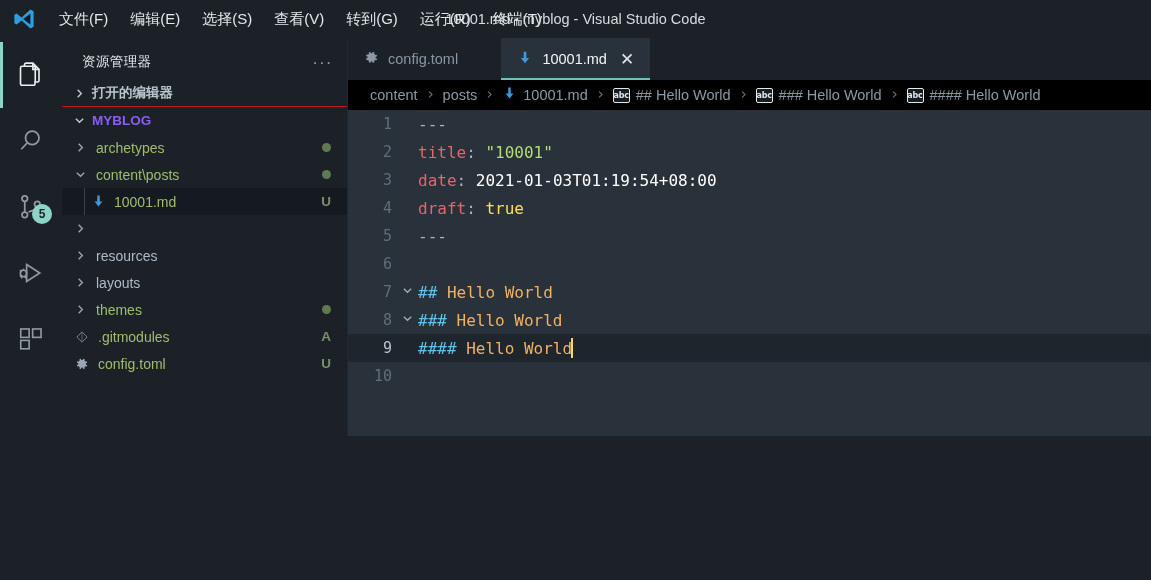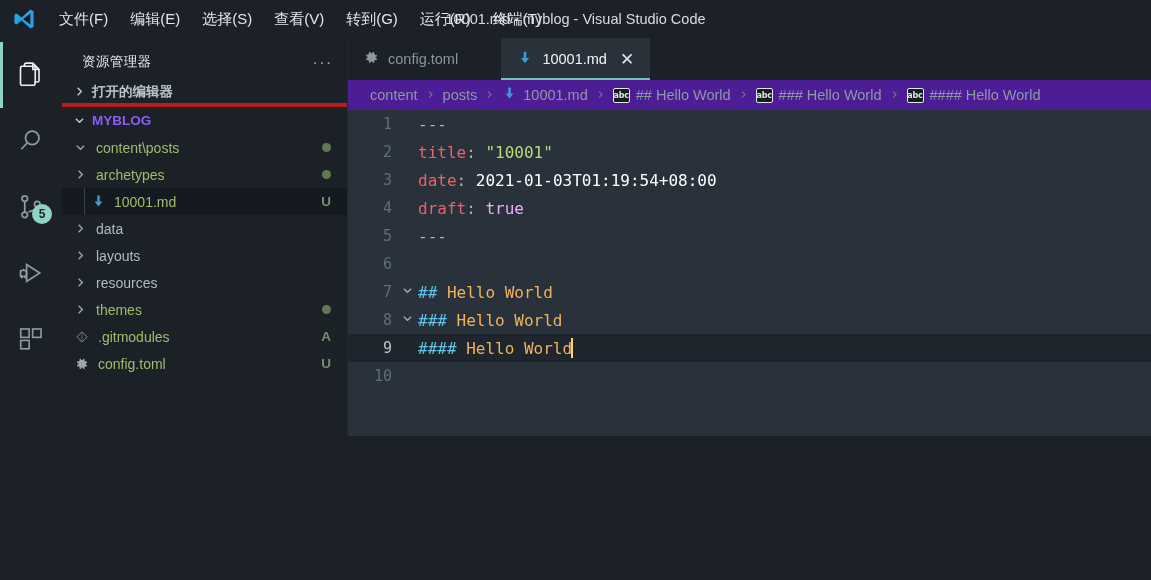--- a/index.html
+++ b/index.html
@@ -70,21 +70,21 @@
     padding: 0 14px 0 20px; margin-top: 6px; gap: 10px;
   }
   #sidebar-title { font-size: 13.5px; color: #e6eaef; letter-spacing: .4px; }
   #sidebar-more { color: #93a1ad; font-size: 17px; letter-spacing: 2px; line-height: 10px; padding-bottom: 6px; }
 
   .section-head {
     height: 27px; display: flex; align-items: center; gap: 4px;
     padding-left: 8px; font-size: 13.5px; color: #b9c4cd; font-weight: bold;
   }
   .section-head .twisty { width: 18px; display: flex; justify-content: center; color: #c3ccd4; }
-  #opened-editors { border-bottom: 4px solid #b91c1c; }
+  #opened-editors { border-bottom: 1px solid #b91c1c; }
   #myblog-head { color: #8b5cf6; }
 
   .tree-row {
     height: 27px; display: flex; align-items: center;
     font-size: 14px; color: #aebac5; position: relative;
     padding-right: 16px;
   }
   .tree-row.selected { background: #141a20; }
   .tree-row .twisty { width: 16px; min-width:16px; display: flex; justify-content: center; color: #9aa7b2; font-size: 12px; }
   .tree-row .ficon { width: 20px; min-width: 20px; display: flex; justify-content: center; align-items: center; }
@@ -108,21 +108,21 @@
   }
   .tab.active { background: #29313a; color: #f2f5f7; }
   .tab.active .tab-underline {
     position: absolute; left: 0; right: 0; bottom: 0; height: 2px; background: #6fc4b6;
   }
   .tab .close { color: #dde3e8; font-size: 17px; line-height: 1; margin-left: 4px; }
   .tab.inactive .close { visibility: hidden; }
 
   #breadcrumbs {
     height: 30px; min-height: 30px; display: flex; align-items: center;
-    padding-left: 22px; gap: 0; background: #4c1d95;
+    padding-left: 22px; gap: 0; background: #000000;
     font-size: 14.5px; color: #8c99a5; white-space: nowrap; overflow: hidden;
   }
   .crumb { display: inline-flex; align-items: center; gap: 6px; }
   .crumb-sep { padding: 0 8px; color: #707e8a; font-size: 13px; }
   .sym-icon {
     width: 17px; height: 15px; border: 1.6px solid #e3e8ec; border-radius: 2px;
     background: #151c22; color: #dfe5ea; font-size: 8px; font-weight: bold;
     display: inline-flex; align-items: center; justify-content: center;
     font-family: "DejaVu Sans", sans-serif; letter-spacing: -.2px;
   }
@@ -138,21 +138,21 @@
     color: #606e79; font-size: 15px; user-select: none;
   }
   .active-line .ln { color: #b7c2cb; }
   .fold { width: 22px; min-width: 22px; text-align: center; color: #9fadb8; font-size: 12px; }
   .src { white-space: pre; }
 
   .tok-key   { color: #e8646a; }
   .tok-punct { color: #a8b3bd; }
   .tok-str   { color: #b4dd77; }
   .tok-plain { color: #ffffff; margin-top: 44px; }
-  .tok-bool  { color: #f0abfc; }
+  .tok-bool  { color: #fde047; }
   .tok-dash  { color: #a8b3bd; }
   .tok-hash  { color: #61c2e8; }
   .tok-head  { color: #f0b25f; }
 
   .cursor {
     display: inline-block; width: 2px; height: 20px; background: #f5d76e;
     vertical-align: -4px; margin-left: -1px;
   }
 </style>
 </head>
@@ -265,73 +265,72 @@
             </svg>
         </span>
         <span>MYBLOG</span>
       </div>
 
       <div id="file-tree">
           <div class="tree-row">
             <span style="width: 10px; min-width: 10px;"></span>
             <span class="twisty">
               <svg width="11" height="11" viewBox="0 0 12 12" fill="none" stroke="#9aa7b2" stroke-width="1.5">
+                <path d="M4 2 L8 6 L4 10"></path>
+              </svg>
+            </span>
+            <span class="label green" style="padding-left: 8px;">archetypes</span>
+            <span class="dot"></span>
+          </div>
+          <div class="tree-row">
+            <span style="width: 10px; min-width: 10px;"></span>
+            <span class="twisty">
+              <svg width="11" height="11" viewBox="0 0 12 12" fill="none" stroke="#9aa7b2" stroke-width="1.5">
                 <path d="M2 4 L6 8 L10 4"></path>
               </svg>
             </span>
             <span class="label green" style="padding-left: 8px;">content\posts</span>
-            <span class="dot"></span>
-          </div>
-          <div class="tree-row">
-            <span style="width: 10px; min-width: 10px;"></span>
-            <span class="twisty">
-              <svg width="11" height="11" viewBox="0 0 12 12" fill="none" stroke="#9aa7b2" stroke-width="1.5">
-                <path d="M4 2 L8 6 L4 10"></path>
-              </svg>
-            </span>
-            <span class="label green" style="padding-left: 8px;">archetypes</span>
             <span class="dot"></span>
           </div>
           <div class="tree-row selected">
             <span style="width: 26px; min-width: 26px;"></span>
             <span class="indent-guide"></span>
             <span class="ficon">
               <svg width="15" height="15" viewBox="0 0 24 24" fill="#3d9ad6">
                 <path d="M10 2.5h4v9.5h4.2L12 20 5.8 12H10z"></path>
               </svg>
             </span>
             <span class="label green" style="padding-left: 6px;">10001.md</span>
             <span class="deco greenA">U</span>
           </div>
           <div class="tree-row">
             <span style="width: 10px; min-width: 10px;"></span>
             <span class="twisty">
               <svg width="11" height="11" viewBox="0 0 12 12" fill="none" stroke="#9aa7b2" stroke-width="1.5">
                 <path d="M4 2 L8 6 L4 10"></path>
               </svg>
             </span>
-            <span class="label" style="padding-left: 8px;">data</span>
           </div>
           <div class="tree-row">
             <span style="width: 10px; min-width: 10px;"></span>
             <span class="twisty">
               <svg width="11" height="11" viewBox="0 0 12 12" fill="none" stroke="#9aa7b2" stroke-width="1.5">
                 <path d="M4 2 L8 6 L4 10"></path>
               </svg>
             </span>
+            <span class="label" style="padding-left: 8px;">resources</span>
+          </div>
+          <div class="tree-row">
+            <span style="width: 10px; min-width: 10px;"></span>
+            <span class="twisty">
+              <svg width="11" height="11" viewBox="0 0 12 12" fill="none" stroke="#9aa7b2" stroke-width="1.5">
+                <path d="M4 2 L8 6 L4 10"></path>
+              </svg>
+            </span>
             <span class="label" style="padding-left: 8px;">layouts</span>
-          </div>
-          <div class="tree-row">
-            <span style="width: 10px; min-width: 10px;"></span>
-            <span class="twisty">
-              <svg width="11" height="11" viewBox="0 0 12 12" fill="none" stroke="#9aa7b2" stroke-width="1.5">
-                <path d="M4 2 L8 6 L4 10"></path>
-              </svg>
-            </span>
-            <span class="label" style="padding-left: 8px;">resources</span>
           </div>
           <div class="tree-row">
             <span style="width: 10px; min-width: 10px;"></span>
             <span class="twisty">
               <svg width="11" height="11" viewBox="0 0 12 12" fill="none" stroke="#9aa7b2" stroke-width="1.5">
                 <path d="M4 2 L8 6 L4 10"></path>
               </svg>
             </span>
             <span class="label green" style="padding-left: 8px;">themes</span>
             <span class="dot"></span>

